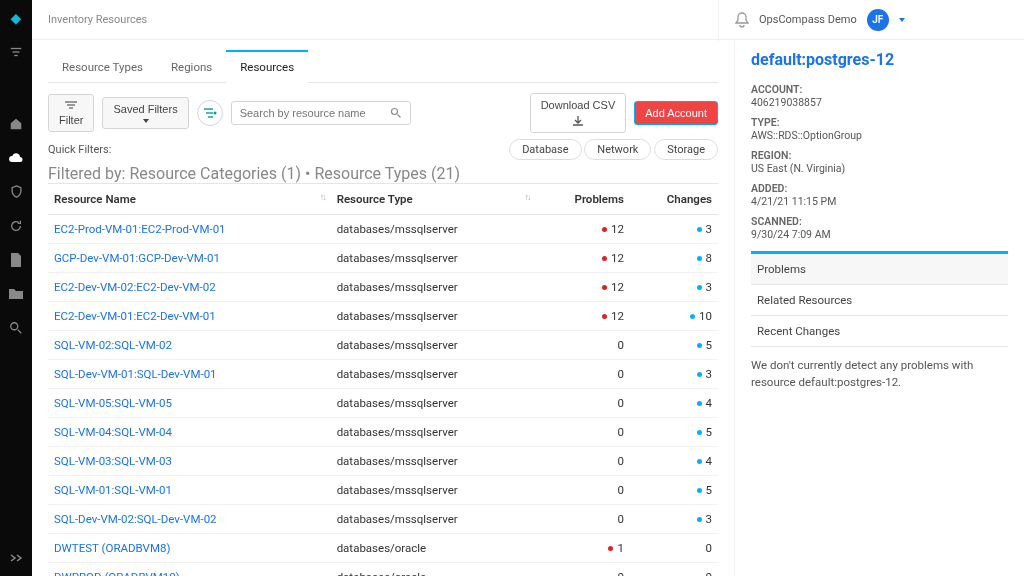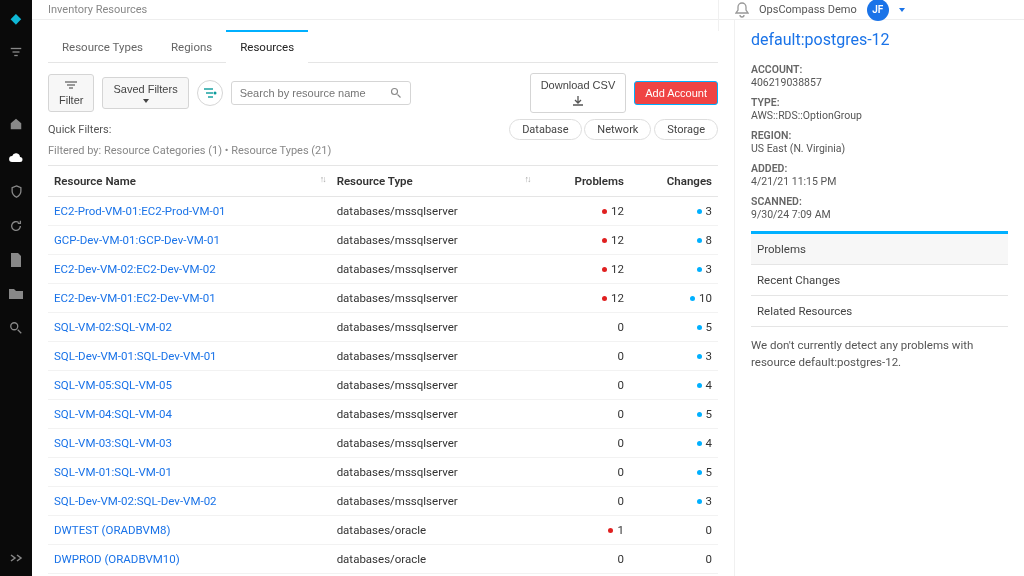--- a/index.html
+++ b/index.html
@@ -11,21 +11,21 @@
 .rail .rail-icon { width: 16px; height: 16px; display: flex; align-items: center; justify-content: center; cursor: pointer; }
 .rail-icon.active { color: #fff; }
 .rail .logo { color: #0fb8d6; font-size: 14px; }
 .rail .spacer { flex: 1; }
 .rail .chev { margin-bottom: 10px; }
 
 
 .main { flex: 1; display: flex; flex-direction: column; }
 
 
-.topbar { height: 20px; display: flex; align-items: center; padding: 0 16px; font-size: 11px; color: #888; border-bottom: 1px solid #eee; text-align: center; }
+.topbar { height: 40px; display: flex; align-items: center; padding: 0 16px; font-size: 11px; color: #888; border-bottom: 1px solid #eee; text-align: center; }
 .topbar .right { margin-left: auto; display: flex; align-items: center; gap: 10px; }
 .avatar { width: 22px; height: 22px; border-radius: 50%; background: #1a73e8; color: #fff; display: flex; align-items: center; justify-content: center; font-size: 10px; font-weight: 600; }
 
 
 .body { flex: 1; display: flex; overflow: hidden; }
 .left { flex: 1; padding: 10px 16px 0 16px; overflow-y: auto; }
 .right { width: 290px; padding: 10px 16px; border-left: 1px solid #f0f0f0; }
 
 
 .tabs { display: flex; gap: 0; border-bottom: 1px solid #e5e5e5; margin-bottom: 10px; }
@@ -37,35 +37,35 @@
 .btn { border: 1px solid #d5d5d5; background: #f7f7f7; padding: 5px 10px; border-radius: 3px; font-size: 11px; cursor: pointer; display: inline-flex; align-items: center; gap: 4px; color: #444; flex-direction: column; }
 .btn-blue { background: #ef4444; color: #fff; border-color: #00b0ff; }
 .circle-btn { width: 26px; height: 26px; border-radius: 50%; border: 1px solid #d5d5d5; background: #fff; display: flex; align-items: center; justify-content: center; color: #0aa; cursor: pointer; }
 .search { border: 1px solid #d5d5d5; border-radius: 3px; padding: 5px 8px; display: flex; align-items: center; gap: 6px; width: 180px; }
 .search input { border: none; outline: none; font-size: 11px; flex: 1; background: transparent; }
 .search .mag { color: #888; }
 
 
 .qf { display: flex; align-items: center; gap: 8px; margin-bottom: 8px; font-size: 11px; color: #555; justify-content: space-between; }
 .chip { border: 1px solid #ddd; border-radius: 12px; padding: 3px 12px; font-size: 11px; cursor: pointer; color: #444; }
-.meta { font-size: 11px; color: #888; margin-bottom: 8px; }
+.meta { font-size: 16px; color: #888; }
 
 
 table { width: 100%; border-collapse: collapse; font-size: 11.5px; }
 th { text-align: left; padding: 8px 6px; font-weight: 600; color: #333; border-top: 1px solid #e5e5e5; border-bottom: 1px solid #e5e5e5; position: relative; }
 th .sort { float: right; color: #aaa; font-size: 9px; letter-spacing: -2px; }
 td { padding: 7px 6px; border-bottom: 1px solid #f2f2f2; }
 .link { color: #1a73e8; cursor: pointer; }
 .num { text-align: right; }
 .dot { display: inline-block; width: 5px; height: 5px; border-radius: 50%; margin-right: 4px; vertical-align: middle; }
 .dot-red { background: #e02020; }
 .dot-blue { background: #00b0ff; }
 
 
-.right h2 { color: #1a73e8; font-size: 16px; font-weight: 400; margin-bottom: 14px; }
+.right h2 { color: #1a73e8; font-size: 16px; font-weight: 700; margin-bottom: 14px; }
 .kv { display: flex; font-size: 10.5px; margin-bottom: 7px; flex-direction: column; }
 .kv .k { width: 80px; color: #666; font-weight: 600; }
 .kv .v { color: #555; }
 .sec { border-top: 3px solid #00b0ff; margin-top: 10px; }
 .sec-item { padding: 8px 6px; border-bottom: 1px solid #e5e5e5; font-size: 11.5px; color: #444; cursor: pointer; }
 .sec-item:first-child { background: #f7f7f7; }
 .msg { font-size: 11.5px; color: #555; padding: 10px 0; line-height: 1.5; }
 
 .triangle-down { display:inline-block; width:0; height:0; border-left:3px solid transparent; border-right:3px solid transparent; border-top:4px solid currentColor; vertical-align: middle; }
 svg { display: block; }
@@ -319,20 +319,20 @@
             <span class="k">ADDED:</span>
             <span class="v">4/21/21 11:15 PM</span>
           </div>
         <div class="kv">
             <span class="k">SCANNED:</span>
             <span class="v">9/30/24 7:09 AM</span>
           </div>
 
         <div class="sec" id="sections">
             <div class="sec-item">Problems</div>
+            <div class="sec-item">Related Resources</div>
             <div class="sec-item">Recent Changes</div>
-            <div class="sec-item">Related Resources</div>
           </div>
         <div class="msg">We don't currently detect any problems with resource default:postgres-12.</div>
       </div>
     </div>
   </div>
 </div>
 
 </body></html>

